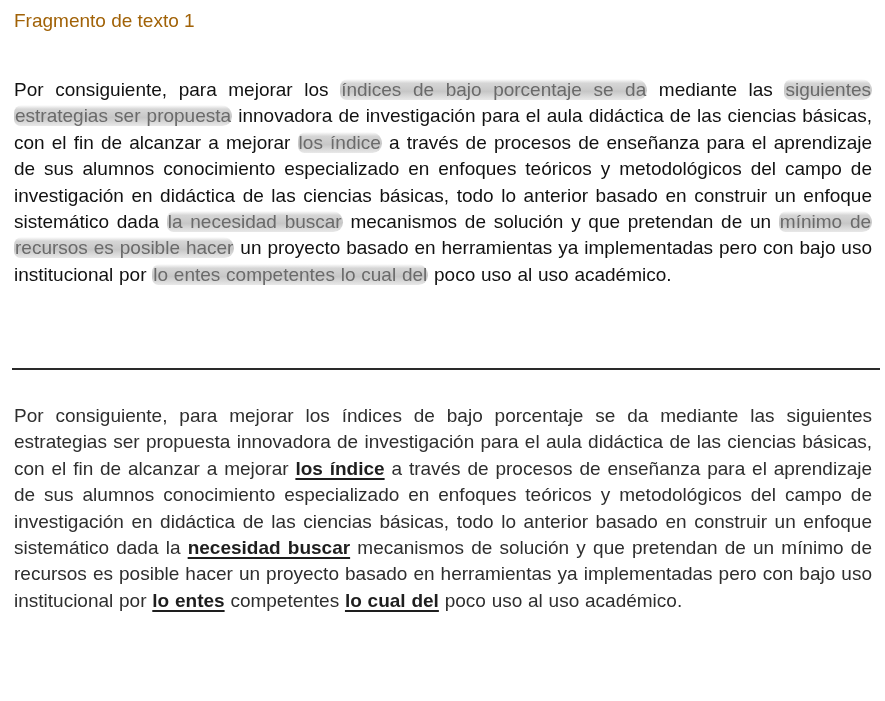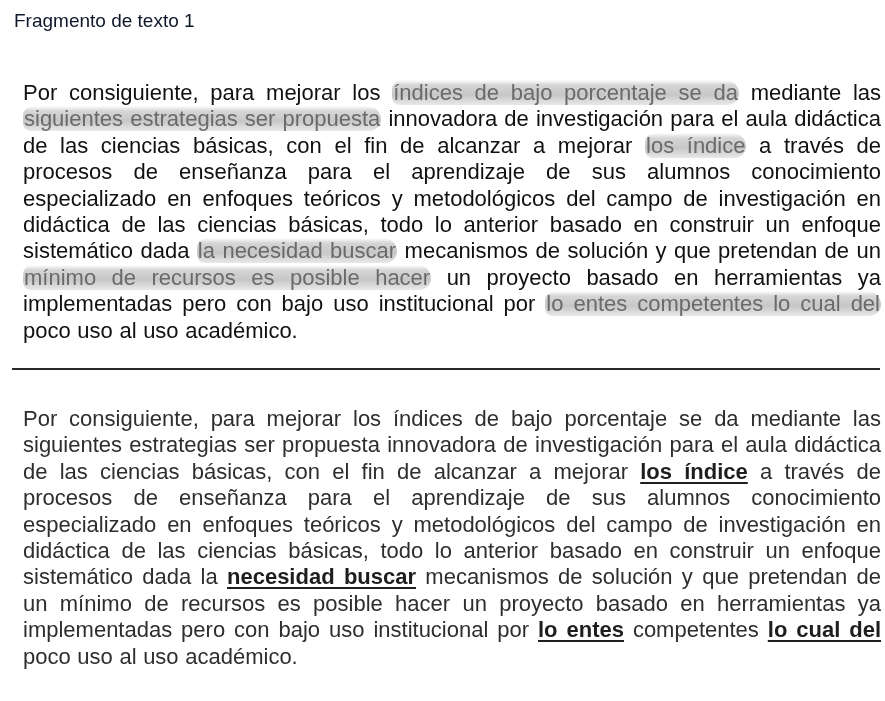--- a/index.html
+++ b/index.html
@@ -14,27 +14,27 @@
       position: relative;
       font-family: "Liberation Sans", sans-serif;
       color: #111111;
     }
     .title {
       position: absolute;
       left: 14px;
       top: 8px;
       font-size: 19px;
       line-height: 26px;
-      color: #0f172a;
+      color: #a16207;
     }
     .para {
       position: absolute;
-      left: 23px;
+      left: 14px;
       width: 858px;
-      font-size: 22px;
+      font-size: 19px;
       line-height: 26.4px;
       text-align: justify;
       text-align-last: left;
       word-spacing: 0.5px;
     }
     .para-top {
       top: 58px;
       color: #111;
     }
     .para-bottom {

